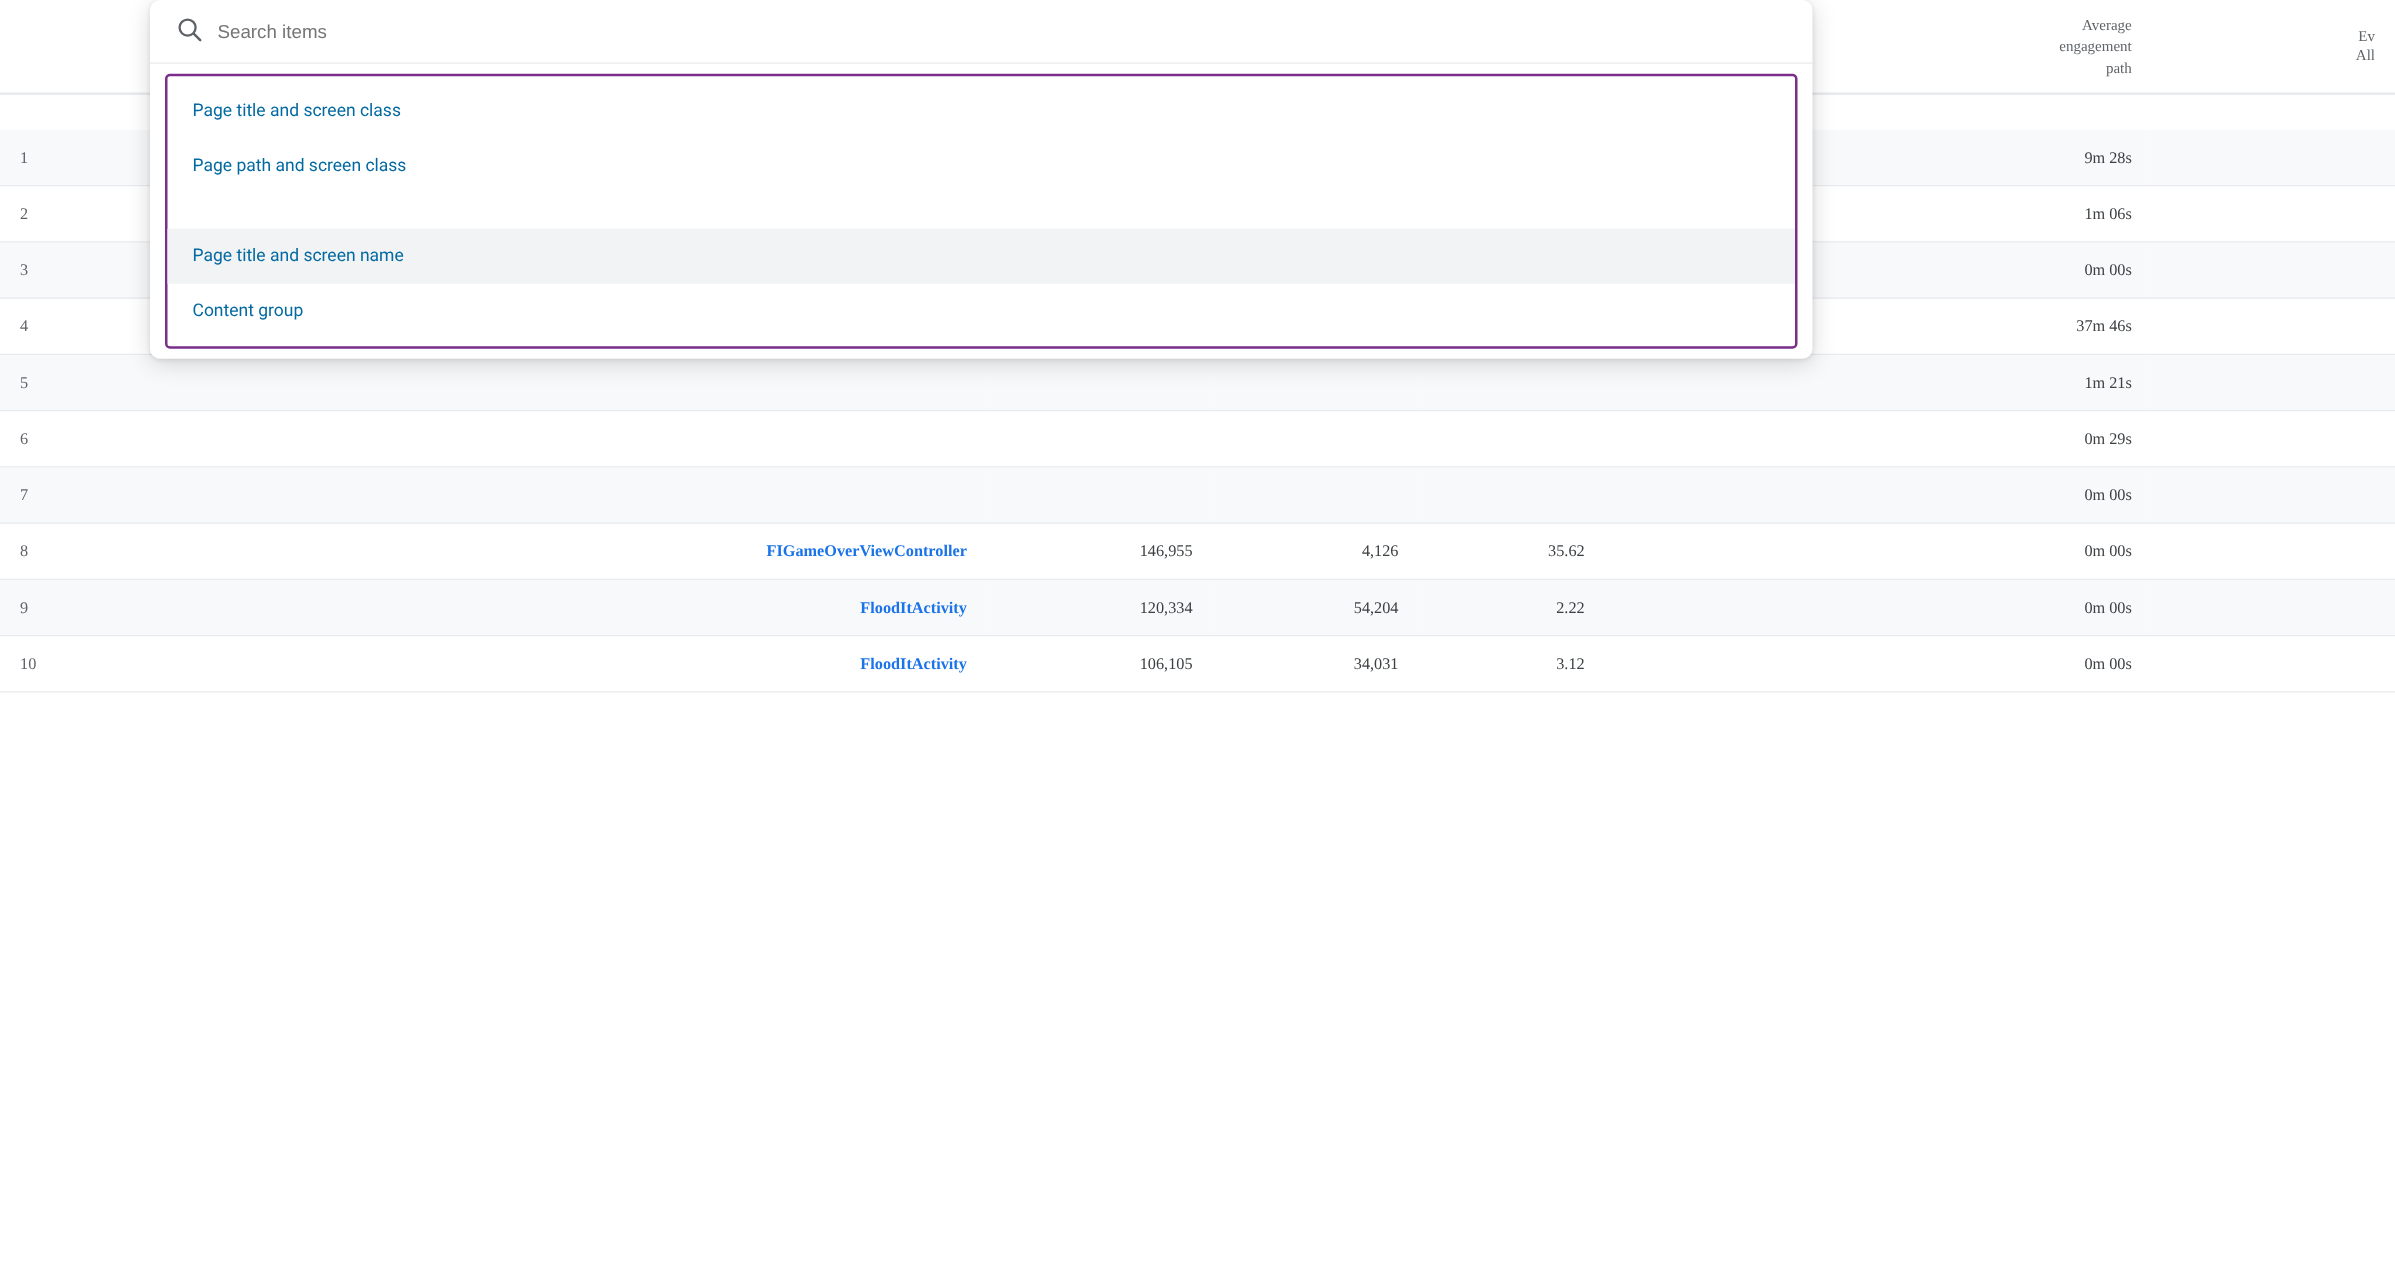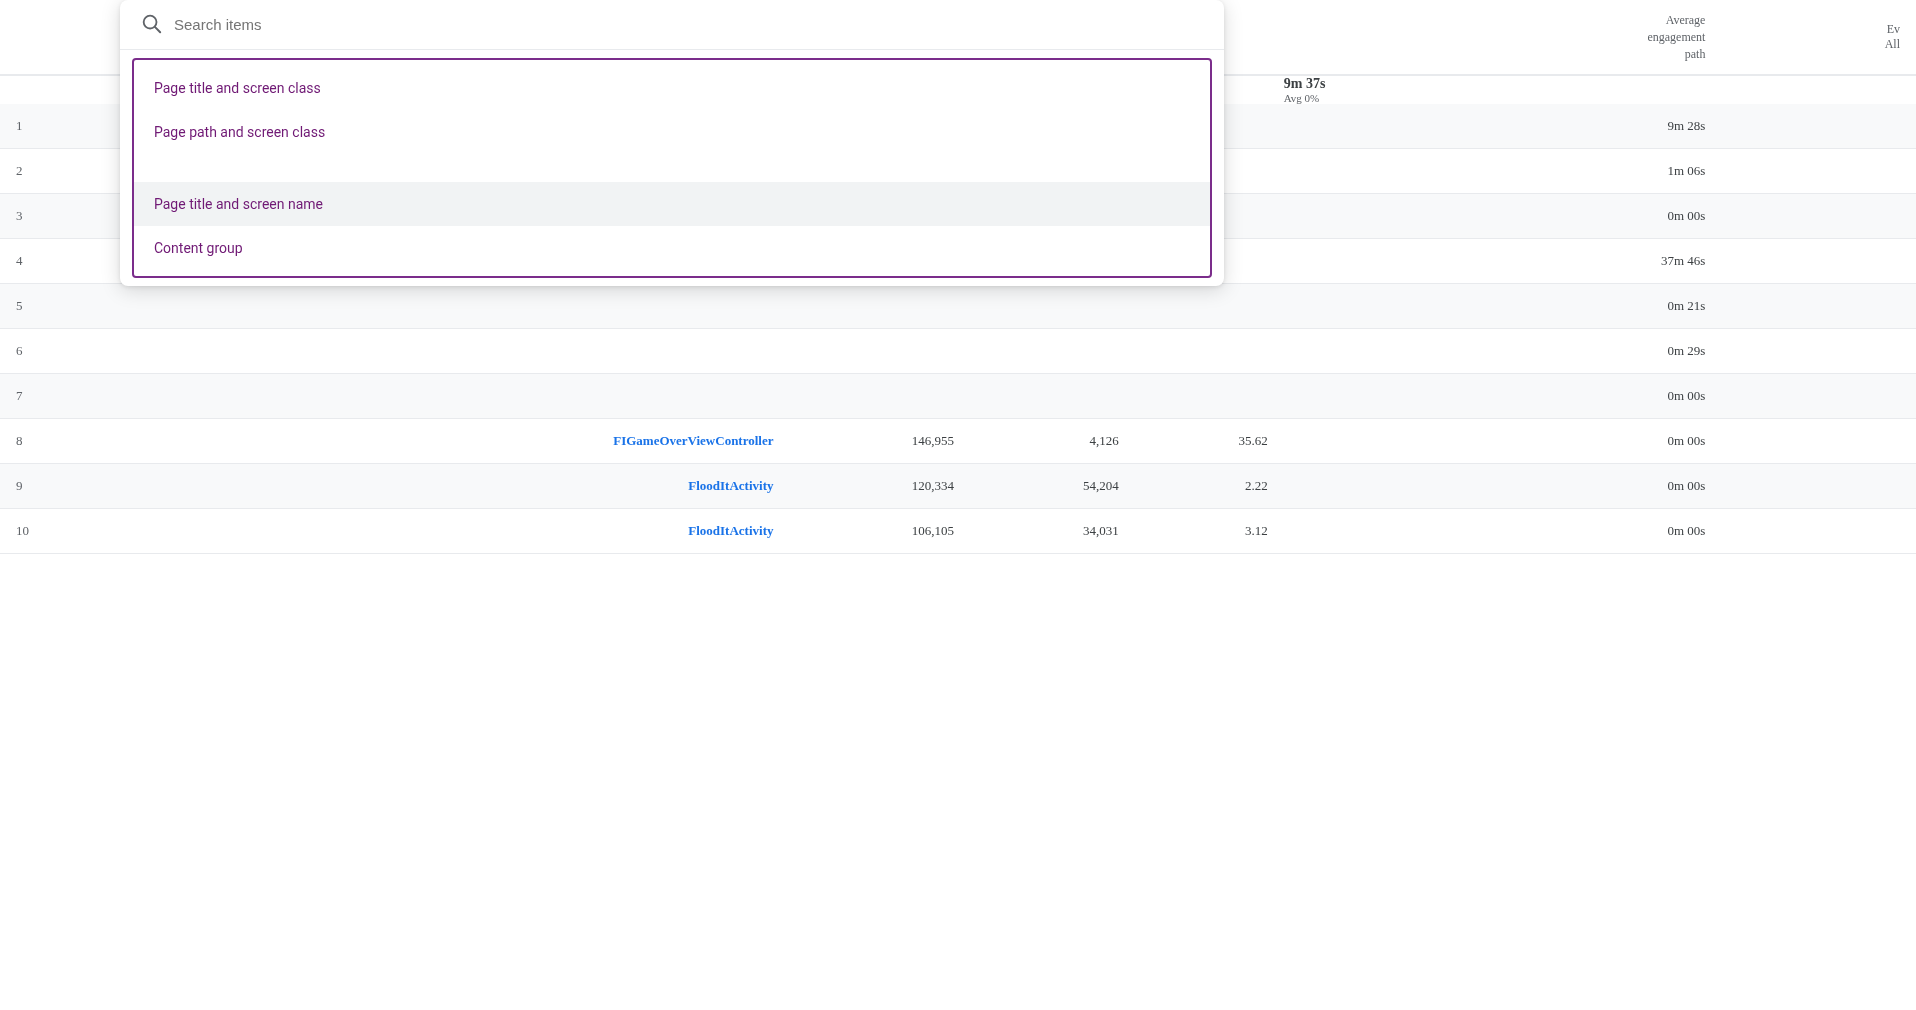--- a/index.html
+++ b/index.html
@@ -96,21 +96,21 @@
       font-size: 11px;
       color: #5f6368;
       display: block;
     }
 
     
     .dropdown-overlay {
       position: absolute;
       top: 0;
       left: 120px;
-      width: 1104px;
+      width: 1330px;
       background: #fff;
       border-radius: 8px;
       box-shadow: 0 4px 20px rgba(0,0,0,0.15), 0 1px 4px rgba(0,0,0,0.1);
       z-index: 100;
       padding: 0;
     }
 
     
     .search-bar {
       display: flex;
@@ -138,21 +138,21 @@
     .menu-items {
       padding: 6px 0;
       border: 2.5px solid #7b2d8b;
       border-radius: 4px;
       margin: 8px 12px;
     }
 
     .menu-item {
       padding: 14px 20px;
       font-size: 14px;
-      color: #701a75;
+      color: #0369a1;
       cursor: pointer;
       display: flex;
       align-items: center;
     }
 
     .menu-item.selected {
       background: #f1f3f4;
       margin-top: 28px;
     }
 
@@ -247,21 +247,21 @@
             <td></td>
           <td>37m 46s</td>
             <td></td>
         </tr>
         <tr>
           <td class="table-row-num">5</td>
           <td></td>
             <td></td>
             <td></td>
             <td></td>
-          <td>0m 21s</td>
+          <td>1m 21s</td>
             <td></td>
         </tr>
         <tr>
           <td class="table-row-num">6</td>
           <td></td>
             <td></td>
             <td></td>
             <td></td>
           <td>0m 29s</td>
             <td></td>

